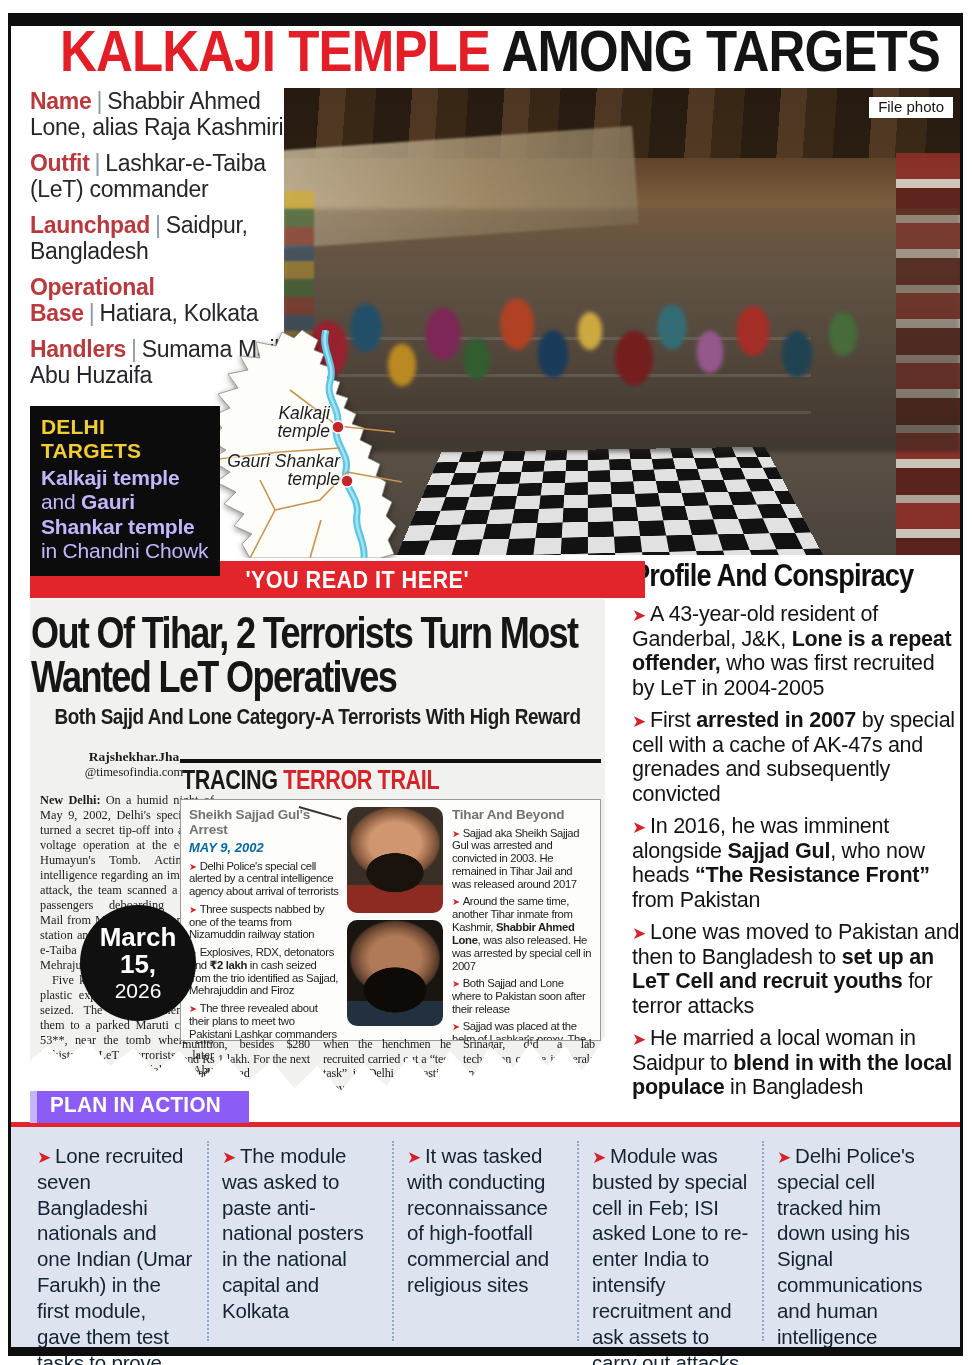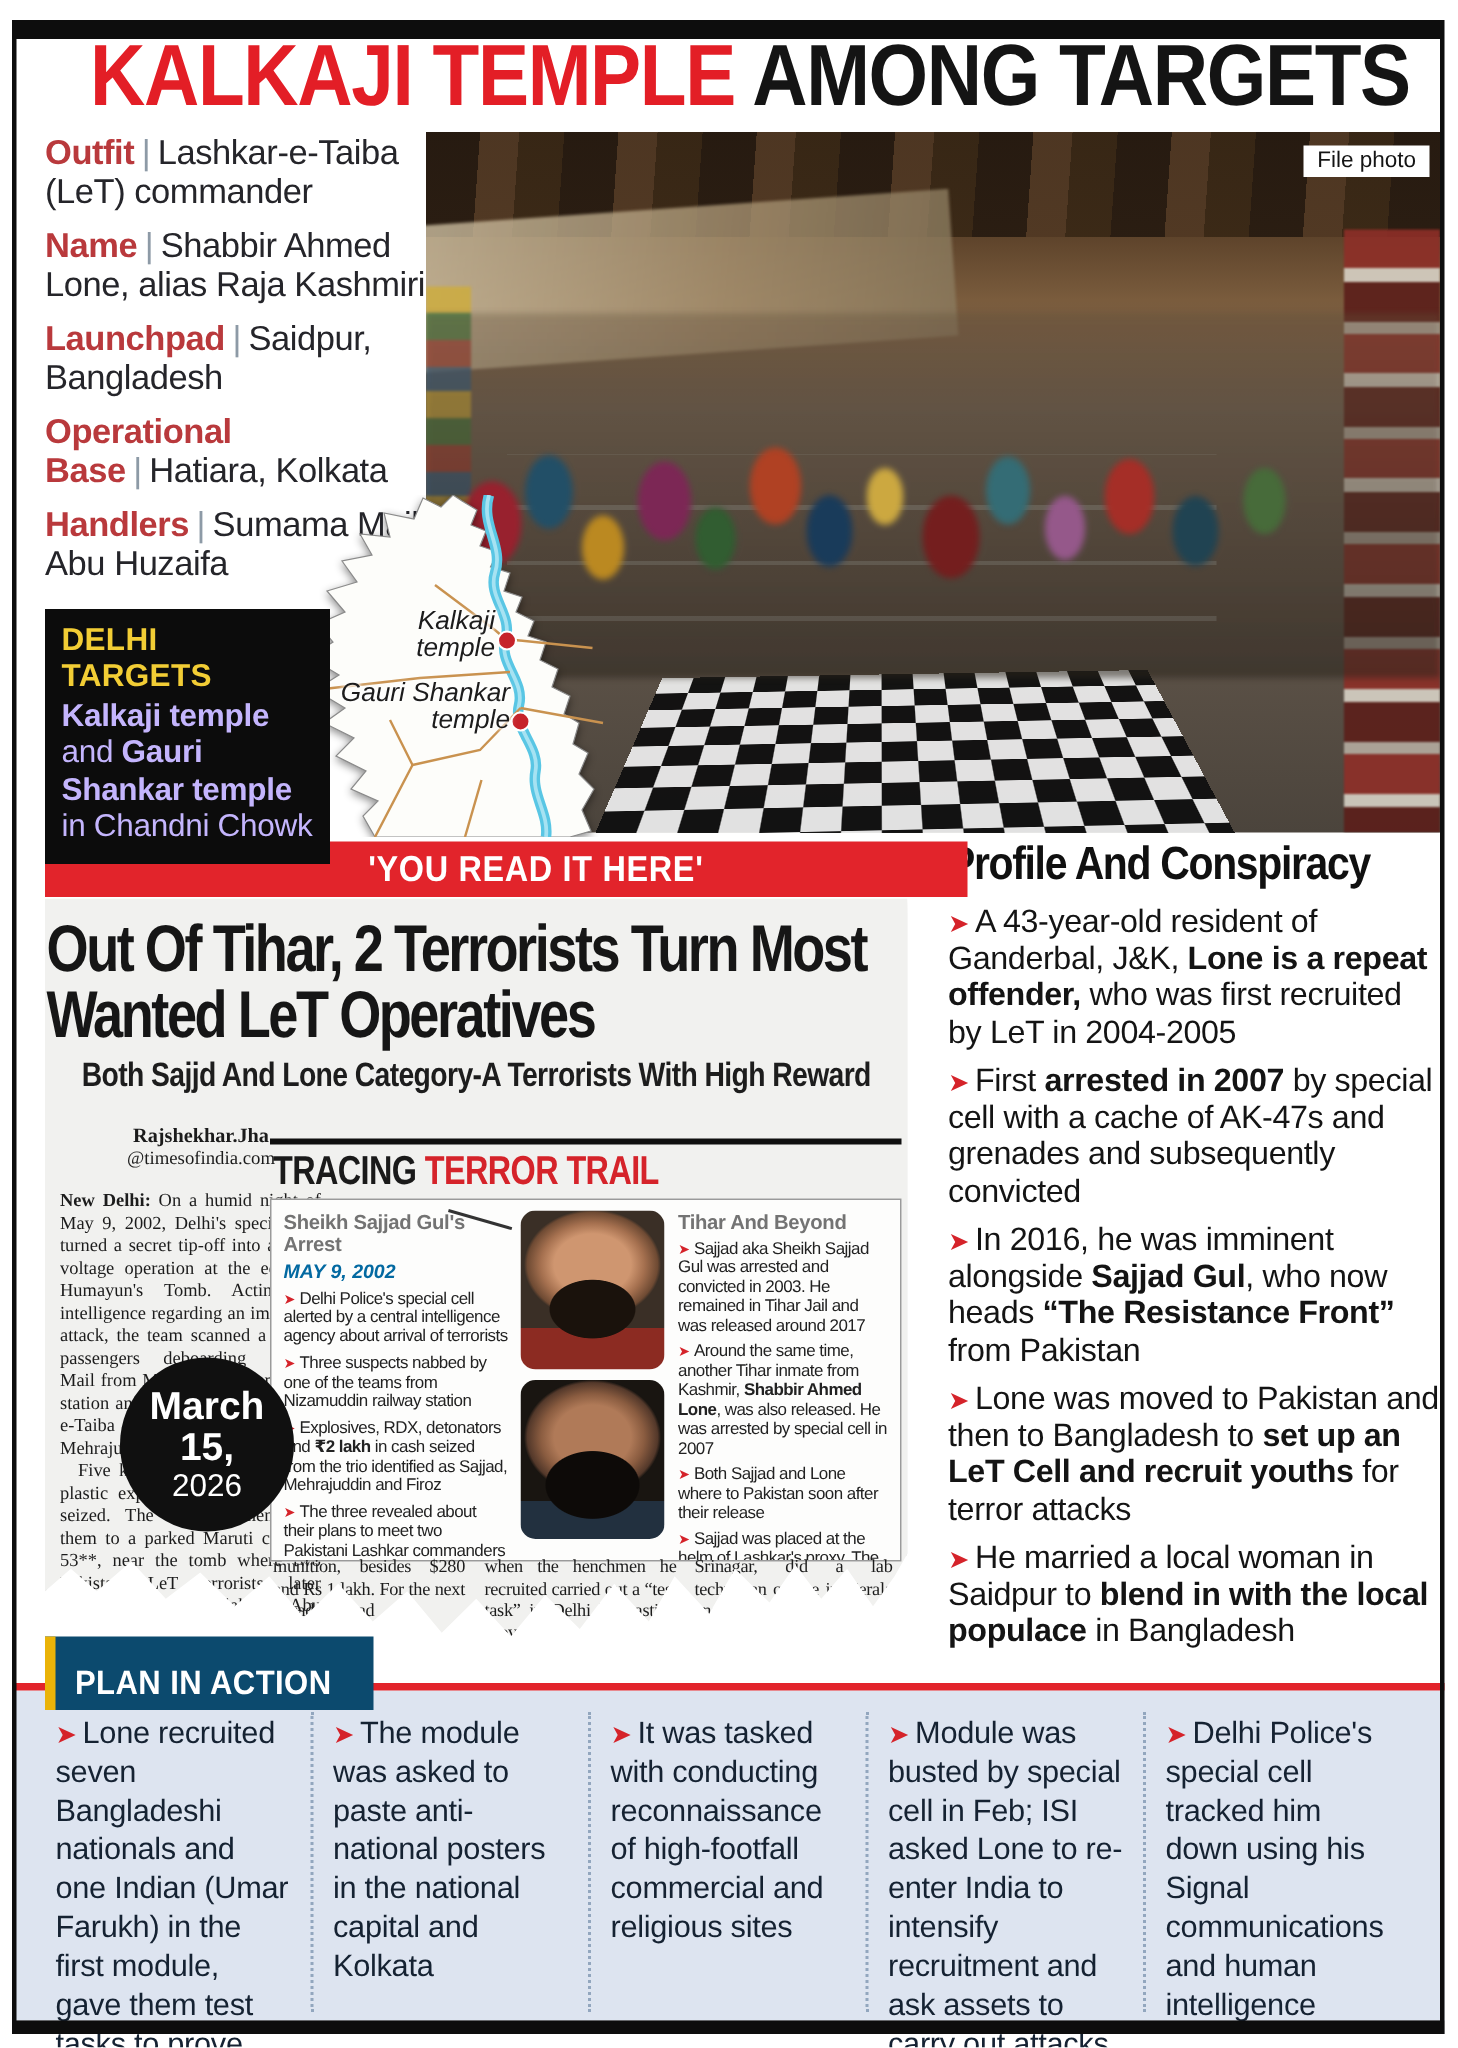--- a/index.html
+++ b/index.html
@@ -146,22 +146,22 @@
 
   
   .profile{position:absolute;left:632px;top:558px;width:328px;z-index:5;}
   .pf-head .cond{transform:scaleX(.88);transform-origin:left center;font-weight:700;font-size:31px;
                  letter-spacing:-1px;color:#101010;}
   .pf-b{font-size:21.5px;line-height:1.14;letter-spacing:-.25px;color:#141414;margin-top:8px;}
   .pf-b .b{font-weight:700;}
   .pf-arrow{color:#d5232a;font-size:17px;margin-right:4px;}
 
   
-  .plan-label{position:absolute;left:30px;top:1091px;background:#0c4a6e;border-left:7px solid #eab308;
-              padding:18px 13px 5px;z-index:6;}
+  .plan-label{position:absolute;left:30px;top:1091px;background:#8b5cf6;border-left:7px solid #c4b5fd;
+              padding:1px 13px 5px;z-index:6;}
   .plan-label .cond{color:#fff;font-weight:700;font-size:22.5px;letter-spacing:.3px;transform:scaleX(.92);
                     transform-origin:left center;}
   .plan-rule{position:absolute;left:8px;top:1122px;width:955px;height:5px;background:#e2242b;z-index:5;}
   .plan-panel{position:absolute;left:8px;top:1127px;width:955px;height:229px;background:#dde4f0;
               box-sizing:border-box;border-bottom:9px solid #a3a3a3;display:flex;padding:14px 16px 6px;z-index:4;}
   .plan-col{flex:1;padding:2px 13px;font-size:20.5px;line-height:1.26;letter-spacing:-.2px;color:#152232;}
   .plan-col+.plan-col{border-left:2px dotted #92a6be;}
 </style>
 </head>
 <body>
@@ -170,24 +170,24 @@
   <div class="frame"></div>
 
   <div class="masthead">
     <span class="cond">
       <span class="mh-red">KALKAJI TEMPLE</span><span class="mh-black"> AMONG TARGETS</span>
     </span>
   </div>
 
   <div class="facts">
     <div class="fact">
+      <span class="f-label">Name</span><span class="f-sep"></span><span>Shabbir Ahmed Lone, alias Raja Kashmiri</span>
+    </div>
+    <div class="fact">
       <span class="f-label">Outfit</span><span class="f-sep"></span><span>Lashkar-e-Taiba (LeT) commander</span>
-    </div>
-    <div class="fact">
-      <span class="f-label">Name</span><span class="f-sep"></span><span>Shabbir Ahmed Lone, alias Raja Kashmiri</span>
     </div>
     <div class="fact">
       <span class="f-label">Launchpad</span><span class="f-sep"></span><span>Saidpur, Bangladesh</span>
     </div>
     <div class="fact">
       <span class="f-label">Operational Base</span><span class="f-sep"></span><span>Hatiara, Kolkata</span>
     </div>
     <div class="fact">
       <span class="f-label">Handlers</span><span class="f-sep"></span><span>Sumama Mail, Abu Huzaifa</span>
     </div>

